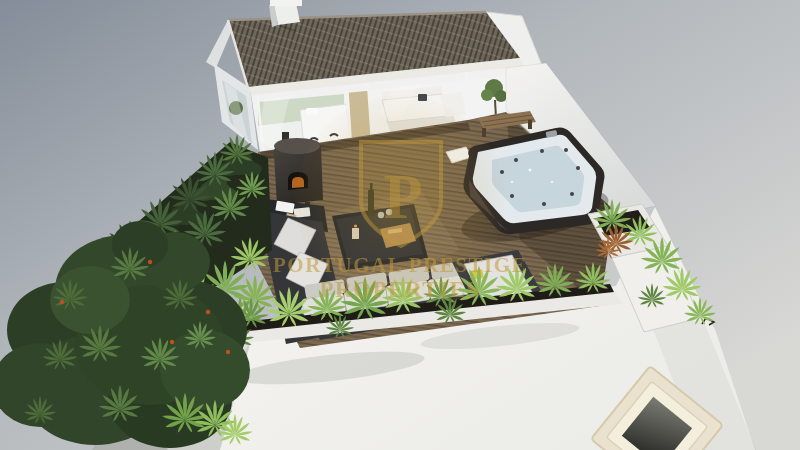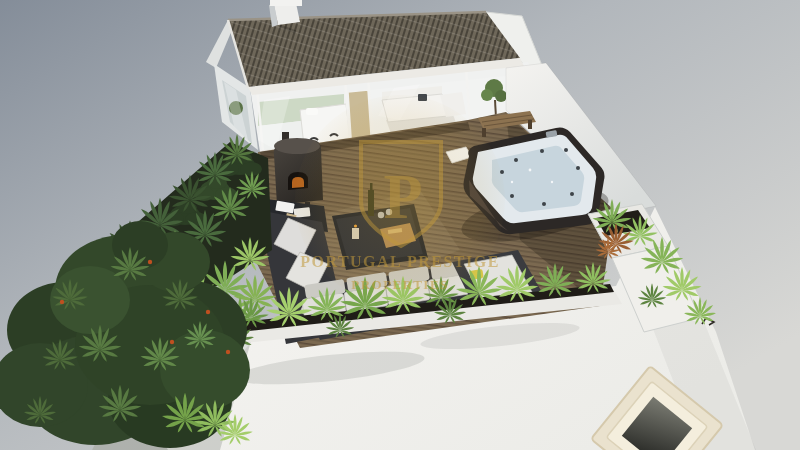--- a/index.html
+++ b/index.html
@@ -10,22 +10,22 @@
   .watermark{position:absolute;left:0;top:0;width:800px;height:450px;pointer-events:none;}
   .wm-glow{position:absolute;left:295px;top:95px;width:210px;height:210px;border-radius:50%;
            background:radial-gradient(circle,rgba(198,158,62,0.20) 0%,rgba(198,158,62,0.10) 55%,rgba(198,158,62,0) 75%);}
   .wm-shield{position:absolute;left:346px;top:134px;opacity:.52;filter:blur(.4px);}
   .wm-shield path{fill:rgba(198,158,62,0.28);stroke:var(--brand-gold);stroke-width:4;}
   .wm-shield text{fill:var(--brand-gold);font-family:"Liberation Serif",serif;font-weight:bold;
                   font-size:64px;text-anchor:middle;}
   .wm-line{position:absolute;left:0;width:800px;text-align:center;
            font-family:"Liberation Serif",serif;font-weight:bold;letter-spacing:1.5px;
            color:var(--brand-gold);opacity:.55;filter:blur(.35px);}
-  .wm-line1{top:253px;font-size:16px;}
-  .wm-line2{top:277px;font-size:13px;}
+  .wm-line1{top:253px;font-size:21px;}
+  .wm-line2{top:277px;font-size:23px;}
 </style>
 </head>
 <body>
 
 <div class="stage">
 <svg class="scene" width="800" height="450" viewBox="0 0 800 450">
   <defs>
     <linearGradient id="skyG" x1="0" y1="0" x2="0.9" y2="0.85">
       <stop offset="0" stop-color="#848d99"></stop>
           <stop offset="0.45" stop-color="#b2b7bc"></stop>

